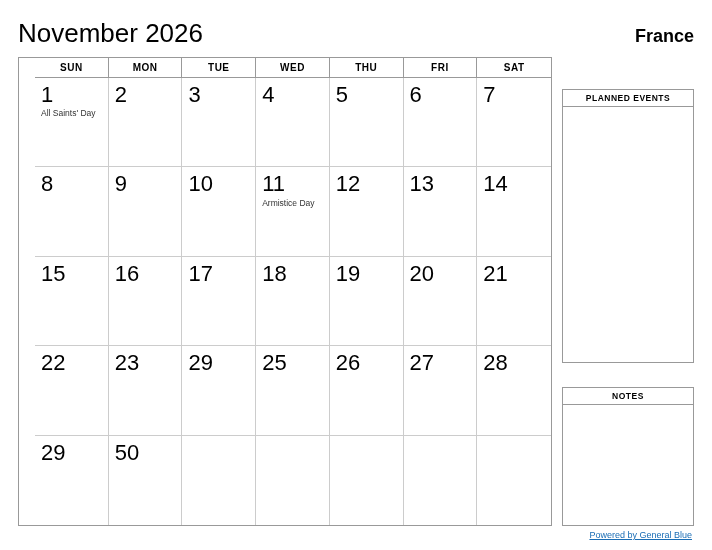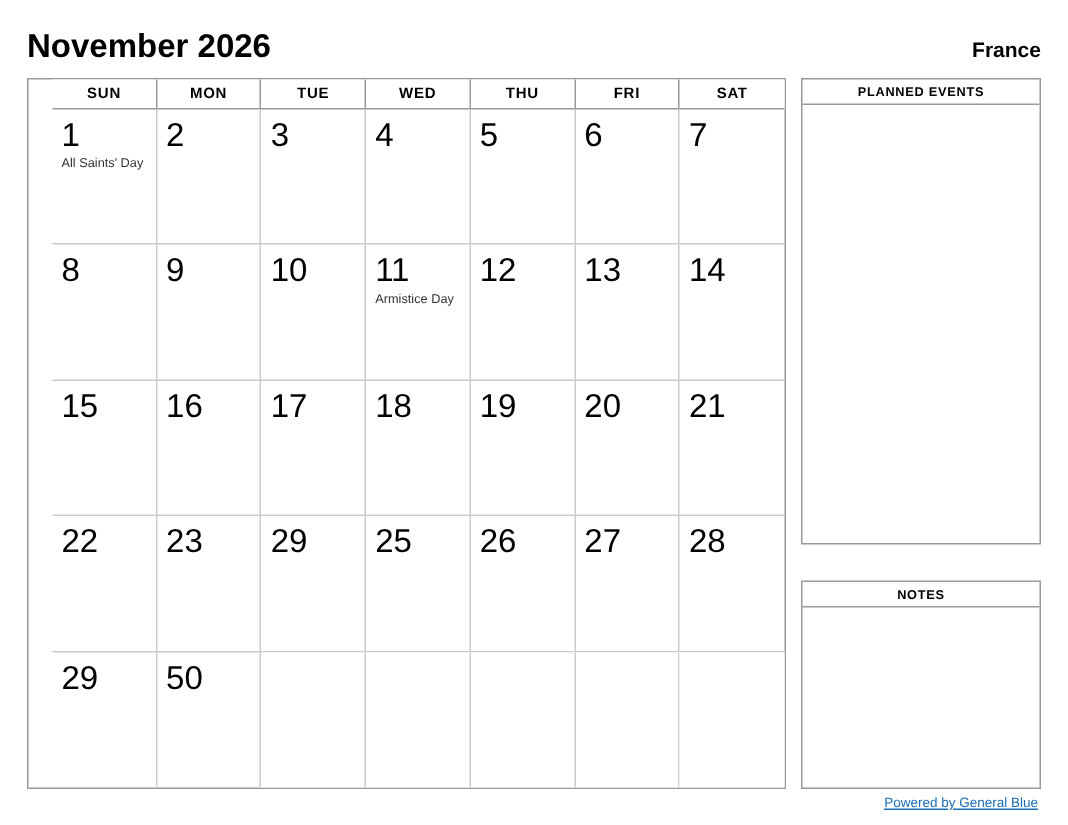--- a/index.html
+++ b/index.html
@@ -20,26 +20,26 @@
       display: flex;
       flex-direction: column;
     }
     .header {
       display: flex;
       justify-content: space-between;
       align-items: baseline;
       margin-bottom: 8px;
     }
     .header-title {
-      font-size: 22px;
-      font-weight: bold;
+      font-size: 26px;
+      font-weight: normal;
       color: #000;
     }
     .header-country {
-      font-size: 14px;
+      font-size: 18px;
       font-weight: bold;
       color: #000;
     }
     .main-area {
       display: flex;
       flex: 1;
       gap: 10px;
     }
     .calendar {
       flex: 1;
@@ -94,24 +94,25 @@
       color: #000;
       line-height: 1.1;
     }
     .cell-event {
       font-size: 8.5px;
       color: #333;
       margin-top: 1px;
       line-height: 1.3;
     }
     .sidebar {
-      width: 160px;
+      width: 132px;
       display: flex;
       flex-direction: column;
       gap: 24px;
+      margin-top: 32px;
     }
     .sidebar-section {
       border: 1px solid #999;
       display: flex;
       flex-direction: column;
     }
     .sidebar-section-title {
       font-size: 8.5px;
       font-weight: bold;
       letter-spacing: 0.5px;

